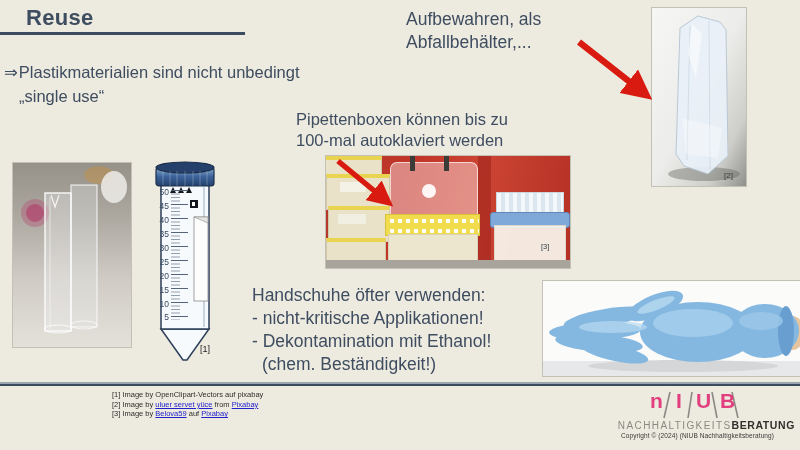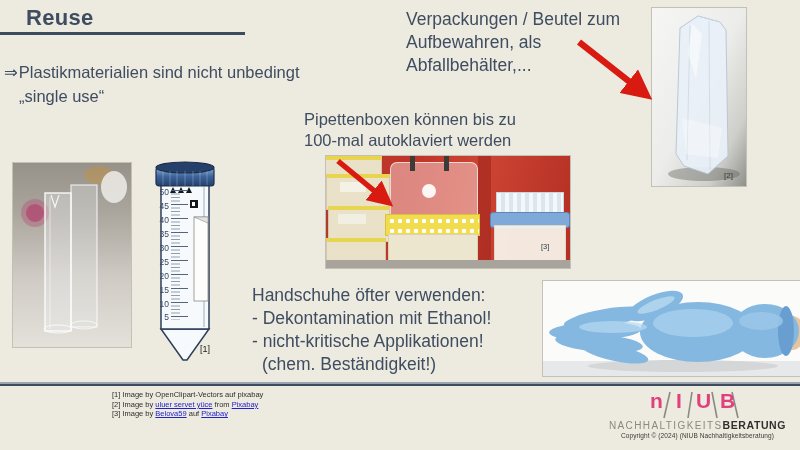--- a/index.html
+++ b/index.html
@@ -13,21 +13,21 @@
   
   .title{left:26px;top:5px;font-size:22px;font-weight:600;letter-spacing:.3px;}
   .title-rule{left:0;top:32px;width:245px;height:2.5px;background:#3C4B5E;}
   
   .bullets{left:4px;top:60px;font-size:16.5px;line-height:24px;width:330px;}
   .b-ind{padding-left:15px;}
   .b-marker{margin-right:1px;}
   
   .pack-note{left:406px;top:8px;font-size:17.5px;line-height:23px;}
   
-  .pip-note{left:304px;top:109px;font-size:16.5px;line-height:21px;}
+  .pip-note{left:296px;top:109px;font-size:16.5px;line-height:21px;}
   
   .glove-note{left:252px;top:284px;font-size:17.5px;line-height:23px;}
   .gn-ind{padding-left:10px;}
   
   .photo{box-shadow:0 0 0 1px rgba(160,156,146,.55);}
   
   .cuvette-photo{left:13px;top:163px;width:118px;height:184px;}
   
   .tube-fig{left:148px;top:159px;width:74px;height:206px;}
   
@@ -56,54 +56,53 @@
   .glove-photo{left:543px;top:281px;width:257px;height:95px;background:#FBFBFA;}
   
   .divider{left:0;top:382px;width:800px;height:3.5px;
     background:linear-gradient(to bottom,#9AA5B1 0%,#9AA5B1 40%,#3C4B5E 40%,#3C4B5E 100%);}
   
   .credits{left:112px;top:390px;font-size:7.5px;line-height:9.6px;color:#2E2E2A;}
   .credits a{color:#2222CC;text-decoration:underline;cursor:pointer;}
   
   .logo{left:600px;top:387px;width:195px;height:60px;text-align:center;}
   .logo-mark{display:block;margin:0 auto;}
-  .logo-sub{font-size:10px;letter-spacing:1.4px;color:#8A8A80;white-space:nowrap;}
+  .logo-sub{font-size:10px;letter-spacing:1.4px;color:#8A8A80;white-space:nowrap;text-align:right;}
   .logo-sub b{color:#30302B;letter-spacing:.6px;font-size:10.5px;}
   .logo-copy{font-size:6.5px;color:#3A3A35;margin-top:1px;letter-spacing:.1px;}
   
   .overlay{left:0;top:0;width:800px;height:450px;pointer-events:none;z-index:6;}
 </style>
 </head>
 <body>
 
 <div class="slide">
 
   <div class="abs title">Reuse</div>
   <div class="abs title-rule"></div>
 
   <div class="abs bullets">
     <div><span class="b-marker">⇒</span><span>Plastikmaterialien sind nicht unbedingt</span></div>
     <div class="b-ind">„single use“</div>
   </div>
 
   <div class="abs pack-note">
-    <div>Verpackungen / Beutel zum</div>
     <div>Aufbewahren, als</div>
     <div>Abfallbehälter,...</div>
   </div>
 
   <div class="abs pip-note">
     <div>Pipettenboxen können bis zu</div>
     <div>100-mal autoklaviert werden</div>
   </div>
 
   <div class="abs glove-note">
     <div>Handschuhe öfter verwenden:</div>
+    <div>- nicht-kritische Applikationen!</div>
     <div>- Dekontamination mit Ethanol!</div>
-    <div>- nicht-kritische Applikationen!</div>
     <div class="gn-ind">(chem. Beständigkeit!)</div>
   </div>
 
   <svg class="abs photo cuvette-photo" viewBox="0 0 118 184" xmlns="http://www.w3.org/2000/svg">
     <defs>
       <linearGradient id="cuvbg" x1="0" y1="0" x2="0" y2="1">
         <stop offset="0" stop-color="#96928A"></stop>
           <stop offset="0.28" stop-color="#ABA79F"></stop>
         <stop offset="0.62" stop-color="#CFCBC4"></stop>
           <stop offset="1" stop-color="#E4E1DB"></stop>

